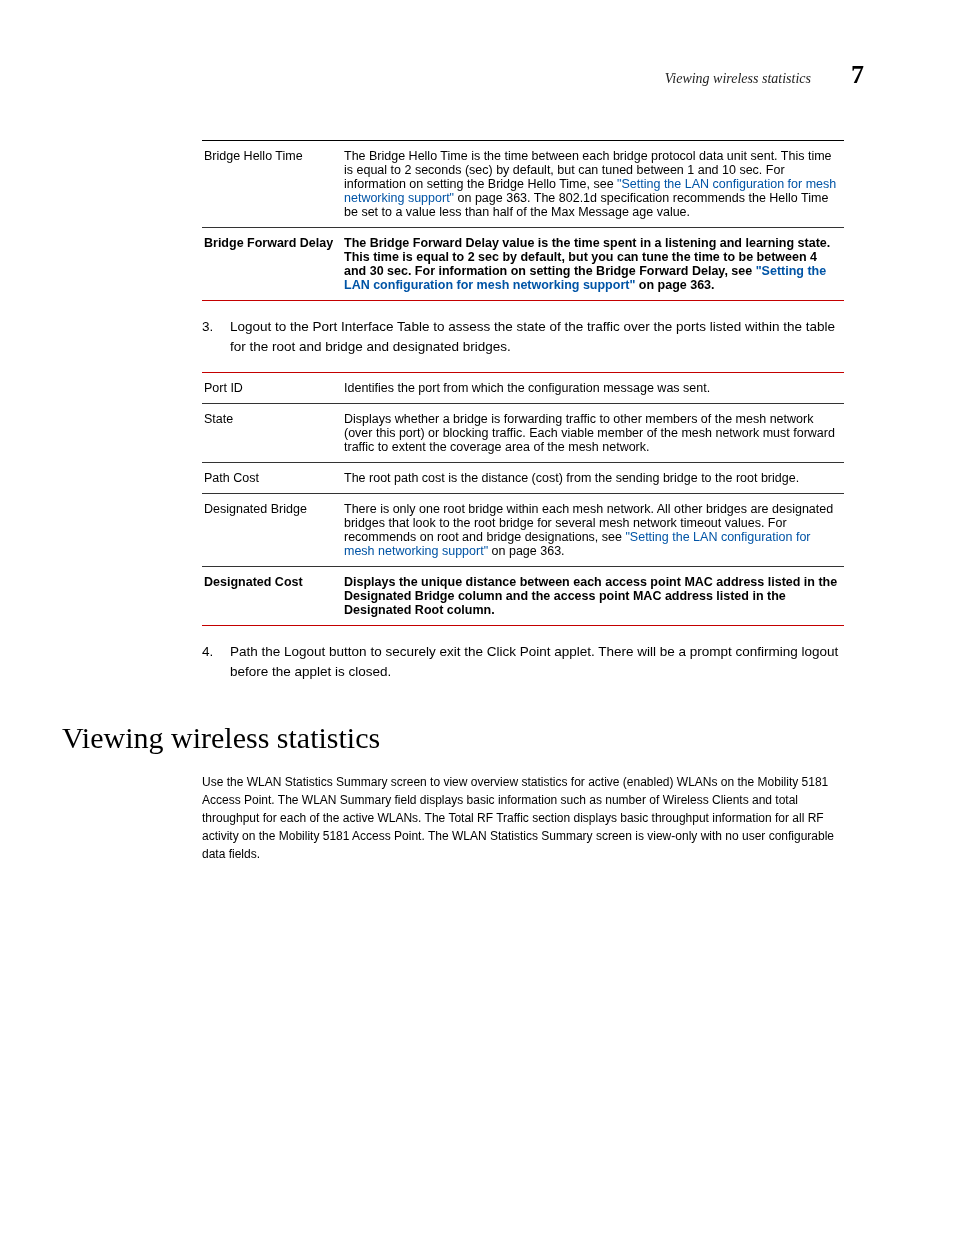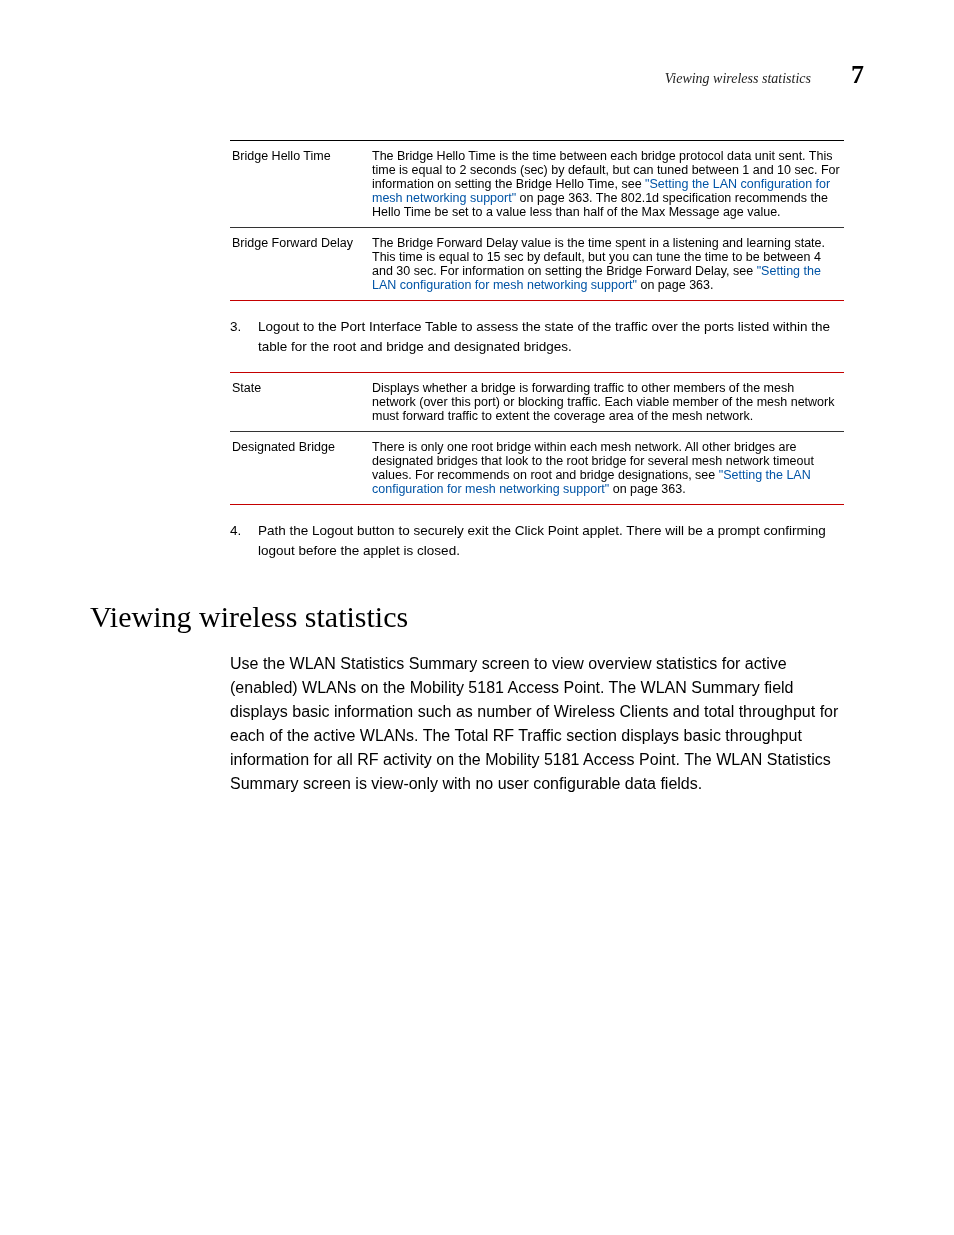--- a/index.html
+++ b/index.html
@@ -5,21 +5,21 @@
   body {
     margin: 0;
     padding: 0;
     font-family: Arial, Helvetica, sans-serif;
     font-size: 13px;
     color: #000;
     width: 954px;
     background: #fff;
   }
   .page {
-    padding: 60px 90px 60px 90px;
+    padding: 60px 90px 60px 62px;
   }
   .header-line {
     display: flex;
     justify-content: flex-end;
     align-items: baseline;
     gap: 40px;
     margin-bottom: 50px;
   }
   .header-title {
     font-style: italic;
@@ -48,20 +48,21 @@
     vertical-align: top;
   }
   table.def tr:first-child td {
     border-top: 1.5px solid #000;
   }
   table.def.red tr:first-child td {
     border-top: 1.5px solid #c40000;
   }
   table.def tr:last-child td {
     border-bottom: 1.5px solid #c40000;
+    font-weight: bold;
   }
   table.def td.term {
     width: 130px;
     font-weight: normal;
     color: #000;
     padding-right: 8px;
   }
   .step {
     display: flex;
     gap: 12px;
@@ -71,21 +72,21 @@
   }
   .step .num { min-width: 16px; }
   .link { color: #0054a6; }
   h2.section {
     font-family: Georgia, 'Times New Roman', serif;
     font-weight: normal;
     font-size: 30px;
     margin: 40px 0 18px -140px;
   }
   .para {
-    font-size: 16px;
+    font-size: 12px;
     line-height: 1.5;
   }
   .italic { }
 </style>
 </head>
 <body>
 
 <div class="page">
   <div class="header-line">
     <span class="header-title">Viewing wireless statistics</span>
@@ -98,44 +99,56 @@
       <tbody>
           <tr>
         <td class="term">Bridge Hello Time</td>
         <td>
           <span>The Bridge Hello Time is the time between each bridge protocol data unit sent. This time is equal to 2 seconds (sec) by default, but can tuned between 1 and 10 sec. For information on setting the Bridge Hello Time, see </span><span class="link">"Setting the LAN configuration for mesh networking support"</span><span> on page 363. The 802.1d specification recommends the Hello Time be set to a value less than half of the Max Message age value.</span>
         </td>
       </tr>
       <tr>
         <td class="term">Bridge Forward Delay</td>
         <td>
-          <span>The Bridge Forward Delay value is the time spent in a listening and learning state. This time is equal to 15 sec by default, but you can tune the time to be between 4 and 30 sec. For information on setting the Bridge Forward Delay, see </span><span class="link">"Setting the LAN configuration for mesh networking support"</span><span> on page 363.</span>
+          <span>The Bridge Forward Delay value is the time spent in a listening and learning state. This time is equal to 2 sec by default, but you can tune the time to be between 4 and 30 sec. For information on setting the Bridge Forward Delay, see </span><span class="link">"Setting the LAN configuration for mesh networking support"</span><span> on page 363.</span>
         </td>
       </tr>
     </tbody>
       </table>
 
     <div class="step">
       <div class="num">3.</div>
       <div>
         <span>Logout to the </span><span class="italic">Port Interface Table</span><span> to assess the state of the traffic over the ports listed within the table for the root and bridge and designated bridges.</span>
       </div>
     </div>
 
     <table class="def red">
       <tbody>
+          <tr>
+        <td class="term">Port ID</td>
+        <td>Identifies the port from which the configuration message was sent.</td>
+      </tr>
       <tr>
         <td class="term">State</td>
         <td>Displays whether a bridge is forwarding traffic to other members of the mesh network (over this port) or blocking traffic. Each viable member of the mesh network must forward traffic to extent the coverage area of the mesh network.</td>
+      </tr>
+      <tr>
+        <td class="term">Path Cost</td>
+        <td>The root path cost is the distance (cost) from the sending bridge to the root bridge.</td>
       </tr>
       <tr>
         <td class="term">Designated Bridge</td>
         <td>
           <span>There is only one root bridge within each mesh network. All other bridges are designated bridges that look to the root bridge for several mesh network timeout values. For recommends on root and bridge designations, see </span><span class="link">"Setting the LAN configuration for mesh networking support"</span><span> on page 363.</span>
         </td>
+      </tr>
+      <tr>
+        <td class="term">Designated Cost</td>
+        <td>Displays the unique distance between each access point MAC address listed in the Designated Bridge column and the access point MAC address listed in the Designated Root column.</td>
       </tr>
     </tbody>
       </table>
 
     <div class="step">
       <div class="num">4.</div>
       <div>
         <span>Path the </span><span class="italic">Logout</span><span> button to securely exit the Click Point applet. There will be a prompt confirming logout before the applet is closed.</span>
       </div>
     </div>

